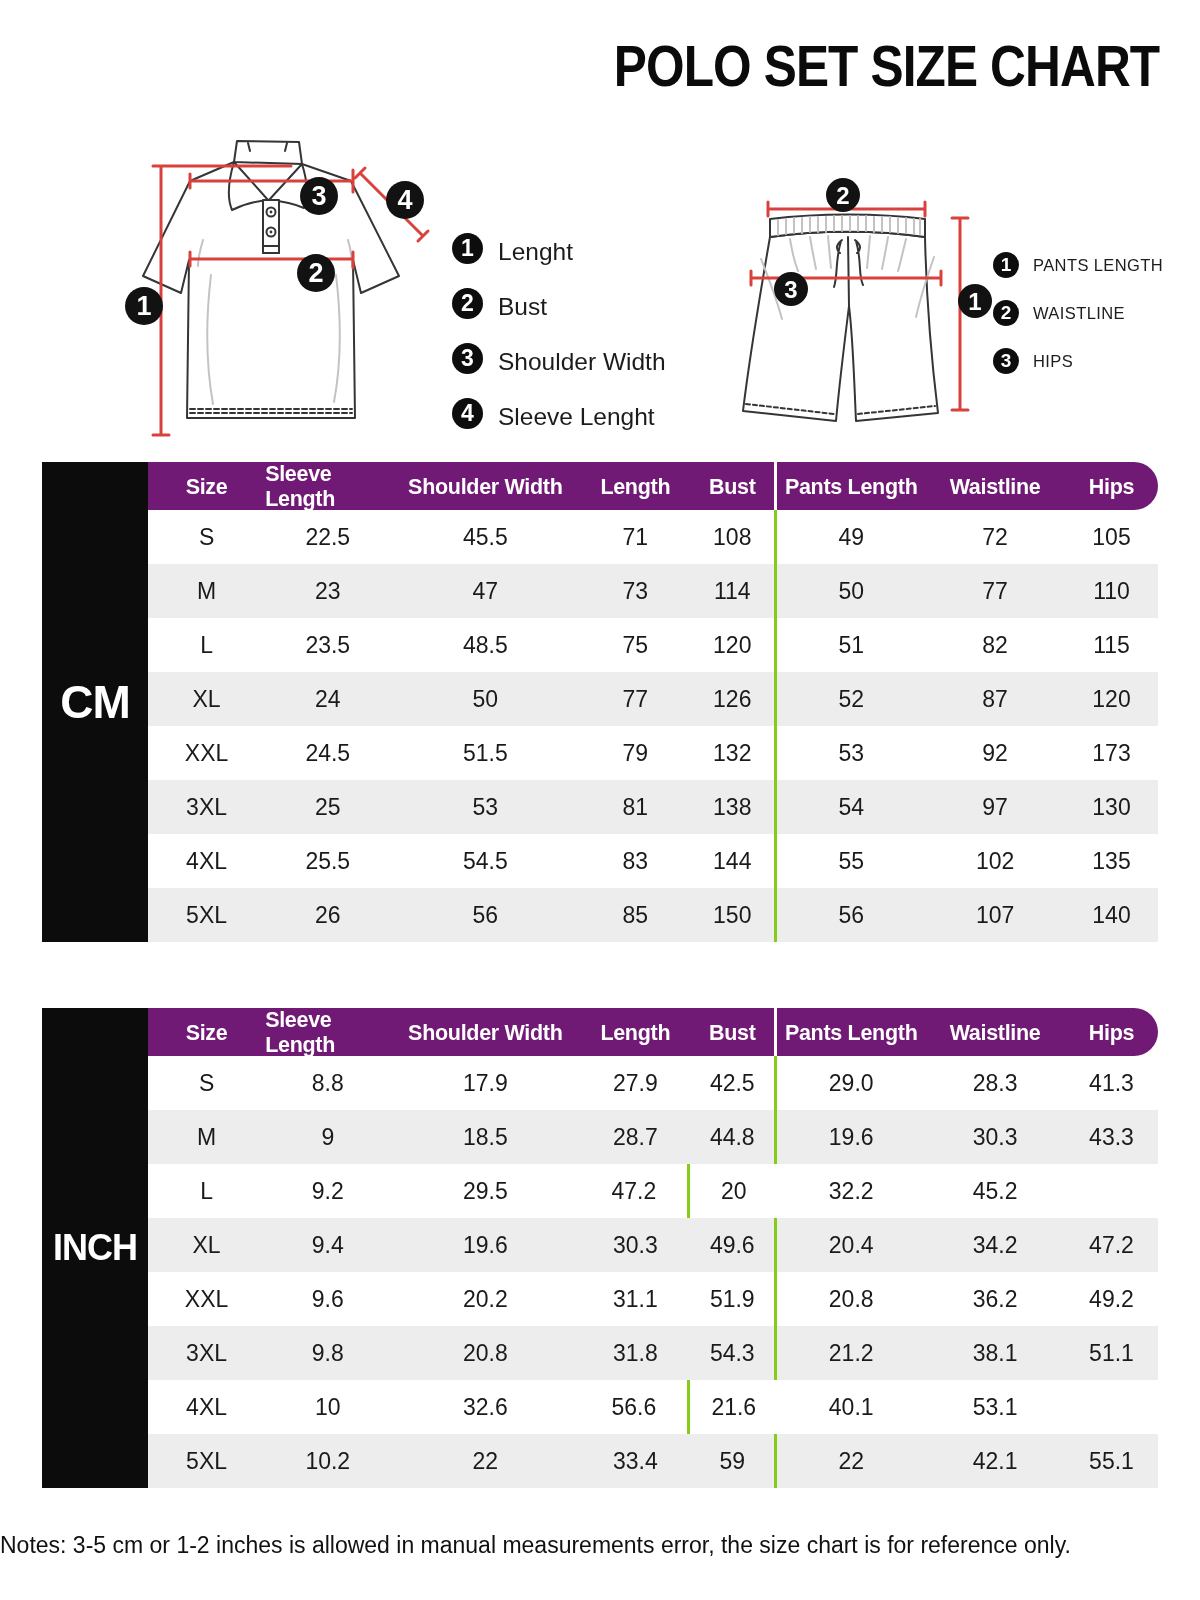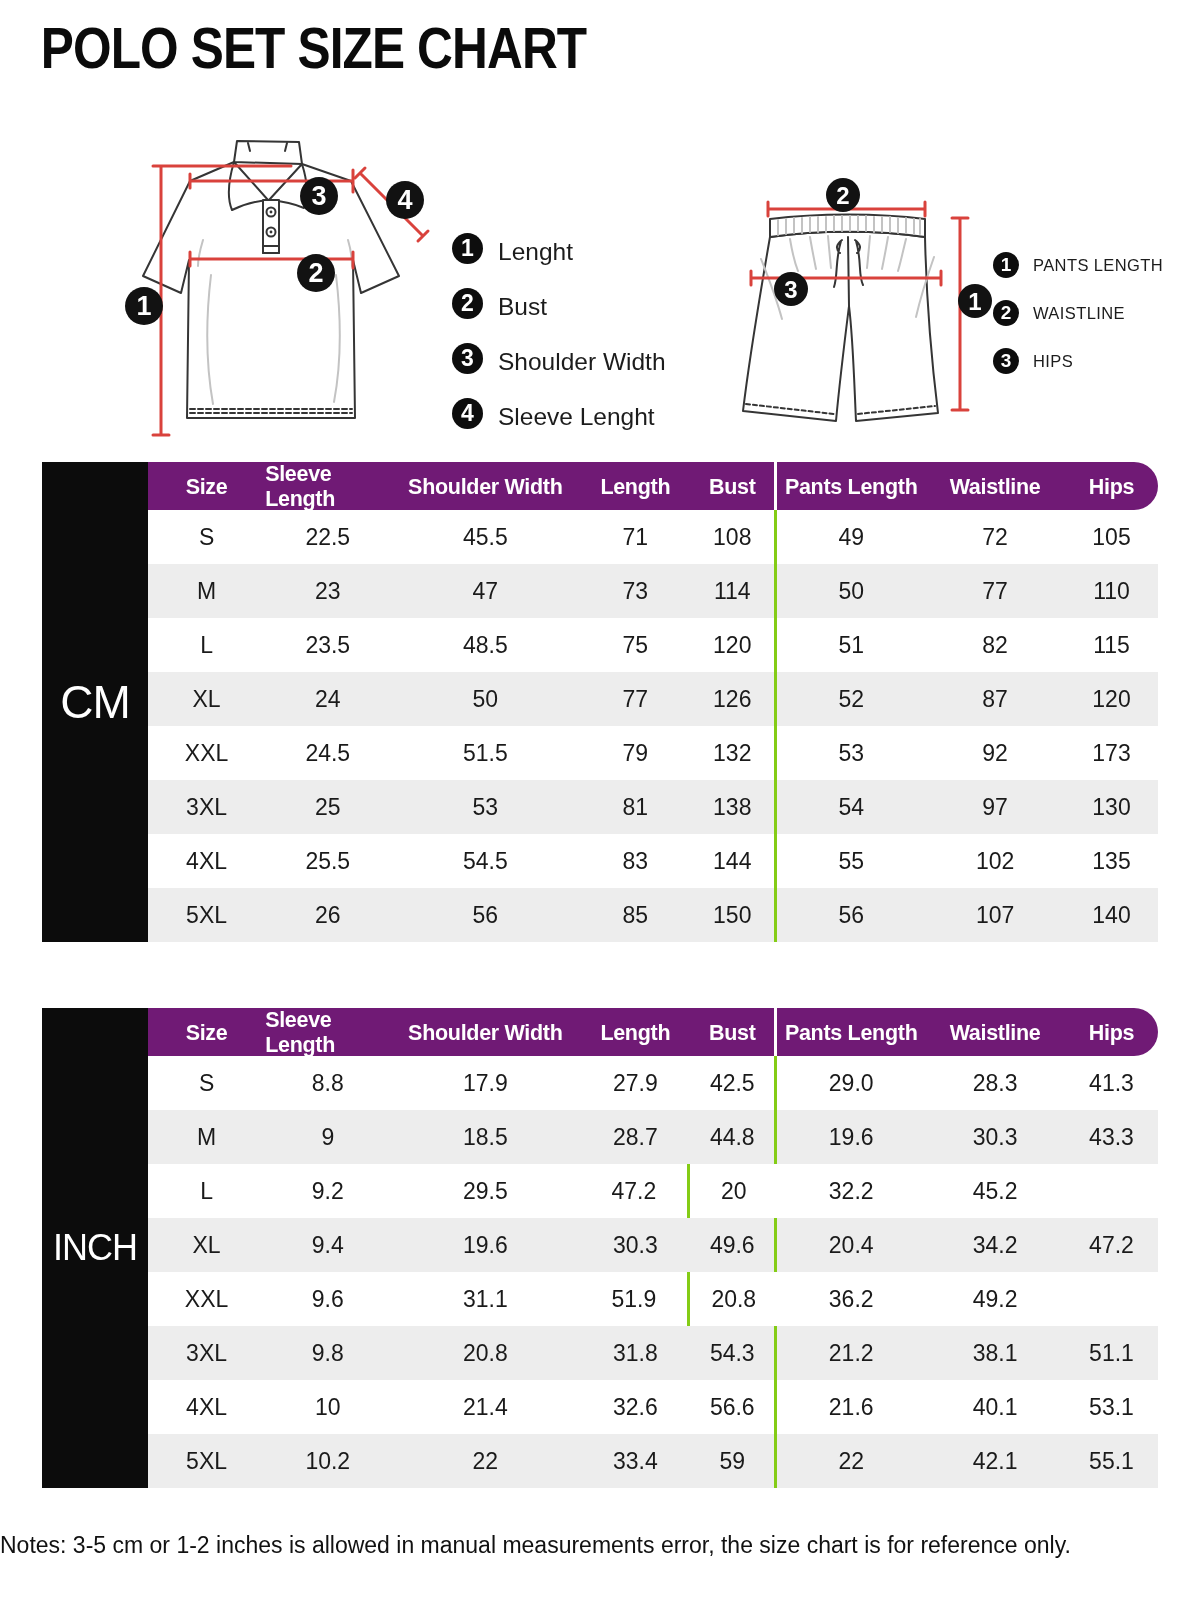--- a/index.html
+++ b/index.html
@@ -1,20 +1,20 @@
 <!DOCTYPE html>
 <html><head>
 <meta charset="utf-8">
 <style>
   html,body{margin:0;padding:0;background:#ffffff;}
   .page{position:relative;width:1200px;height:1600px;background:#fff;overflow:hidden;
         font-family:"Liberation Sans", sans-serif;color:#111;}
 
   
-  .title{position:absolute;top:15px;left:0;width:100%;text-align:left;}
+  .title{position:absolute;top:33px;left:0;width:100%;text-align:right;}
   .title span{display:inline-block;font-size:57px;font-weight:bold;letter-spacing:-1px;
               transform:scaleX(.87);transform-origin:center;color:#0b0b0b;}
 
   
   .shirt-svg{position:absolute;left:108px;top:120px;width:334px;height:334px;}
   .shorts-svg{position:absolute;left:728px;top:173px;width:272px;height:272px;}
 
   
   .legend{position:absolute;display:flex;flex-direction:column;}
   .legend-shirt{left:452px;top:230px;gap:19px;}
@@ -25,21 +25,21 @@
   .legend-shirt .lg-circle{width:31px;height:31px;font-size:23px;}
   .legend-shorts .lg-circle{width:26px;height:26px;font-size:19px;}
   .legend-shirt .lg-text{font-size:24.5px;margin-left:15px;color:#1c1c1c;margin-top:8px;}
   .legend-shorts .lg-text{font-size:16.5px;margin-left:14px;letter-spacing:.4px;color:#1c1c1c;}
 
   
   .sizetable{position:absolute;left:42px;width:1116px;display:flex;}
   .sizetable.cm{top:462px;}
   .sizetable.inch{top:1008px;}
   .unit-col{width:106px;background:#0c0c0c;color:#fff;display:flex;align-items:center;
-            justify-content:center;font-weight:normal;flex:0 0 auto;}
+            justify-content:center;font-weight:bold;flex:0 0 auto;}
   .sizetable.cm .unit-col{font-size:46px;letter-spacing:-1px;}
   .sizetable.inch .unit-col{font-size:36px;letter-spacing:-1px;}
   .tbl{flex:1;display:flex;flex-direction:column;}
   .thead,.trow{display:grid;grid-template-columns:11.6% 12.4% 18.8% 10.9% 8.6% 14.65% 13.85% 9.2%;}
   .thead{height:48px;background:#701a75;color:#fff;border-radius:0 27px 27px 0;}
   .trow{height:54px;background:#fff;}
   .trow.alt{background:#ededed;}
   .hcell,.cell{display:flex;align-items:center;justify-content:center;height:100%;}
   .hcell{font-weight:bold;font-size:21.5px;letter-spacing:-.3px;}
   .cell{font-size:23px;color:#1a1a1a;}
@@ -330,40 +330,40 @@
             <div class="cell">19.6</div>
             <div class="cell">30.3</div>
             <div class="cell split">49.6</div>
             <div class="cell">20.4</div>
             <div class="cell">34.2</div>
             <div class="cell">47.2</div>
           </div>
           <div class="trow">
             <div class="cell">XXL</div>
             <div class="cell">9.6</div>
+            <div class="cell">20.2</div>
             <div class="cell">31.1</div>
             <div class="cell split">51.9</div>
             <div class="cell">20.8</div>
             <div class="cell">36.2</div>
             <div class="cell">49.2</div>
           </div>
           <div class="trow alt">
             <div class="cell">3XL</div>
             <div class="cell">9.8</div>
             <div class="cell">20.8</div>
             <div class="cell">31.8</div>
             <div class="cell split">54.3</div>
             <div class="cell">21.2</div>
             <div class="cell">38.1</div>
             <div class="cell">51.1</div>
           </div>
           <div class="trow">
             <div class="cell">4XL</div>
             <div class="cell">10</div>
-            <div class="cell">21.4</div>
             <div class="cell">32.6</div>
             <div class="cell split">56.6</div>
             <div class="cell">21.6</div>
             <div class="cell">40.1</div>
             <div class="cell">53.1</div>
           </div>
           <div class="trow alt">
             <div class="cell">5XL</div>
             <div class="cell">10.2</div>
             <div class="cell">22</div>

